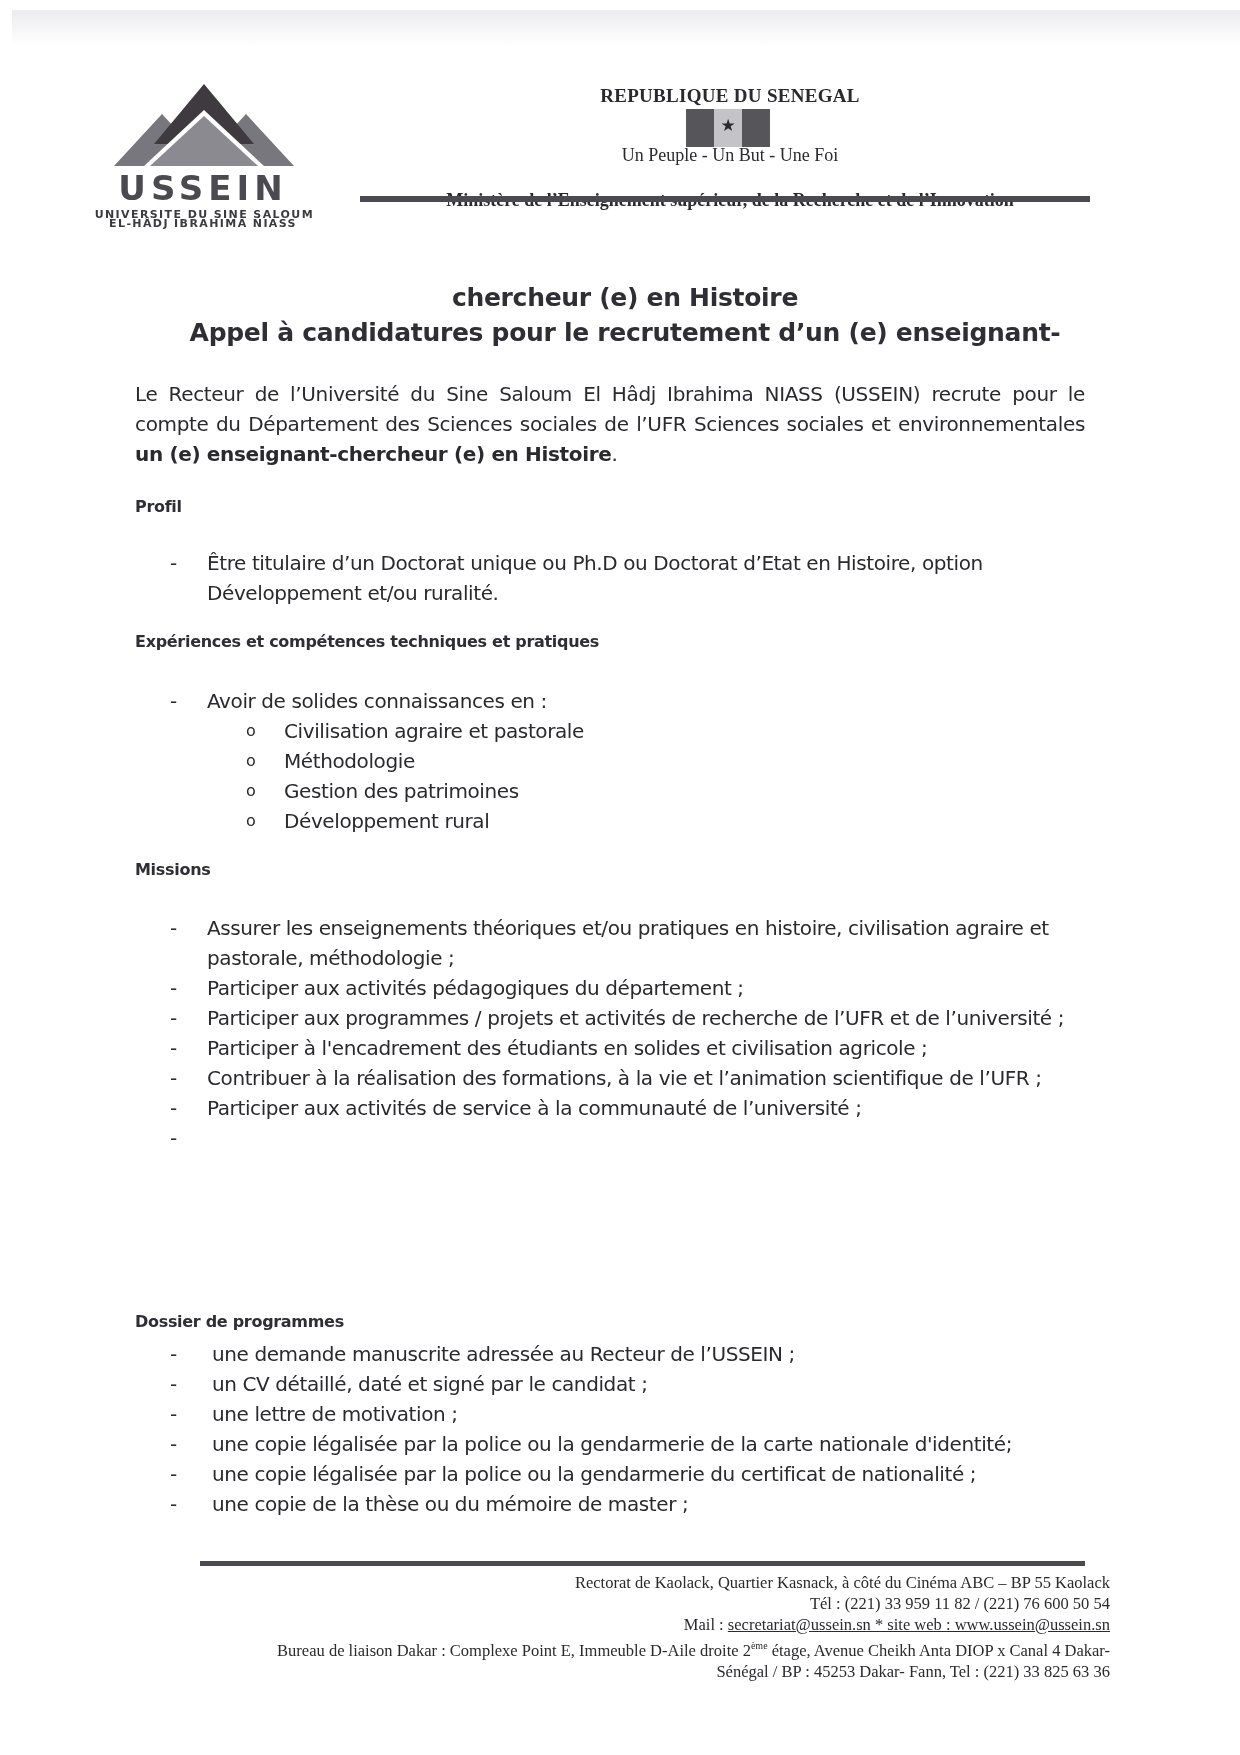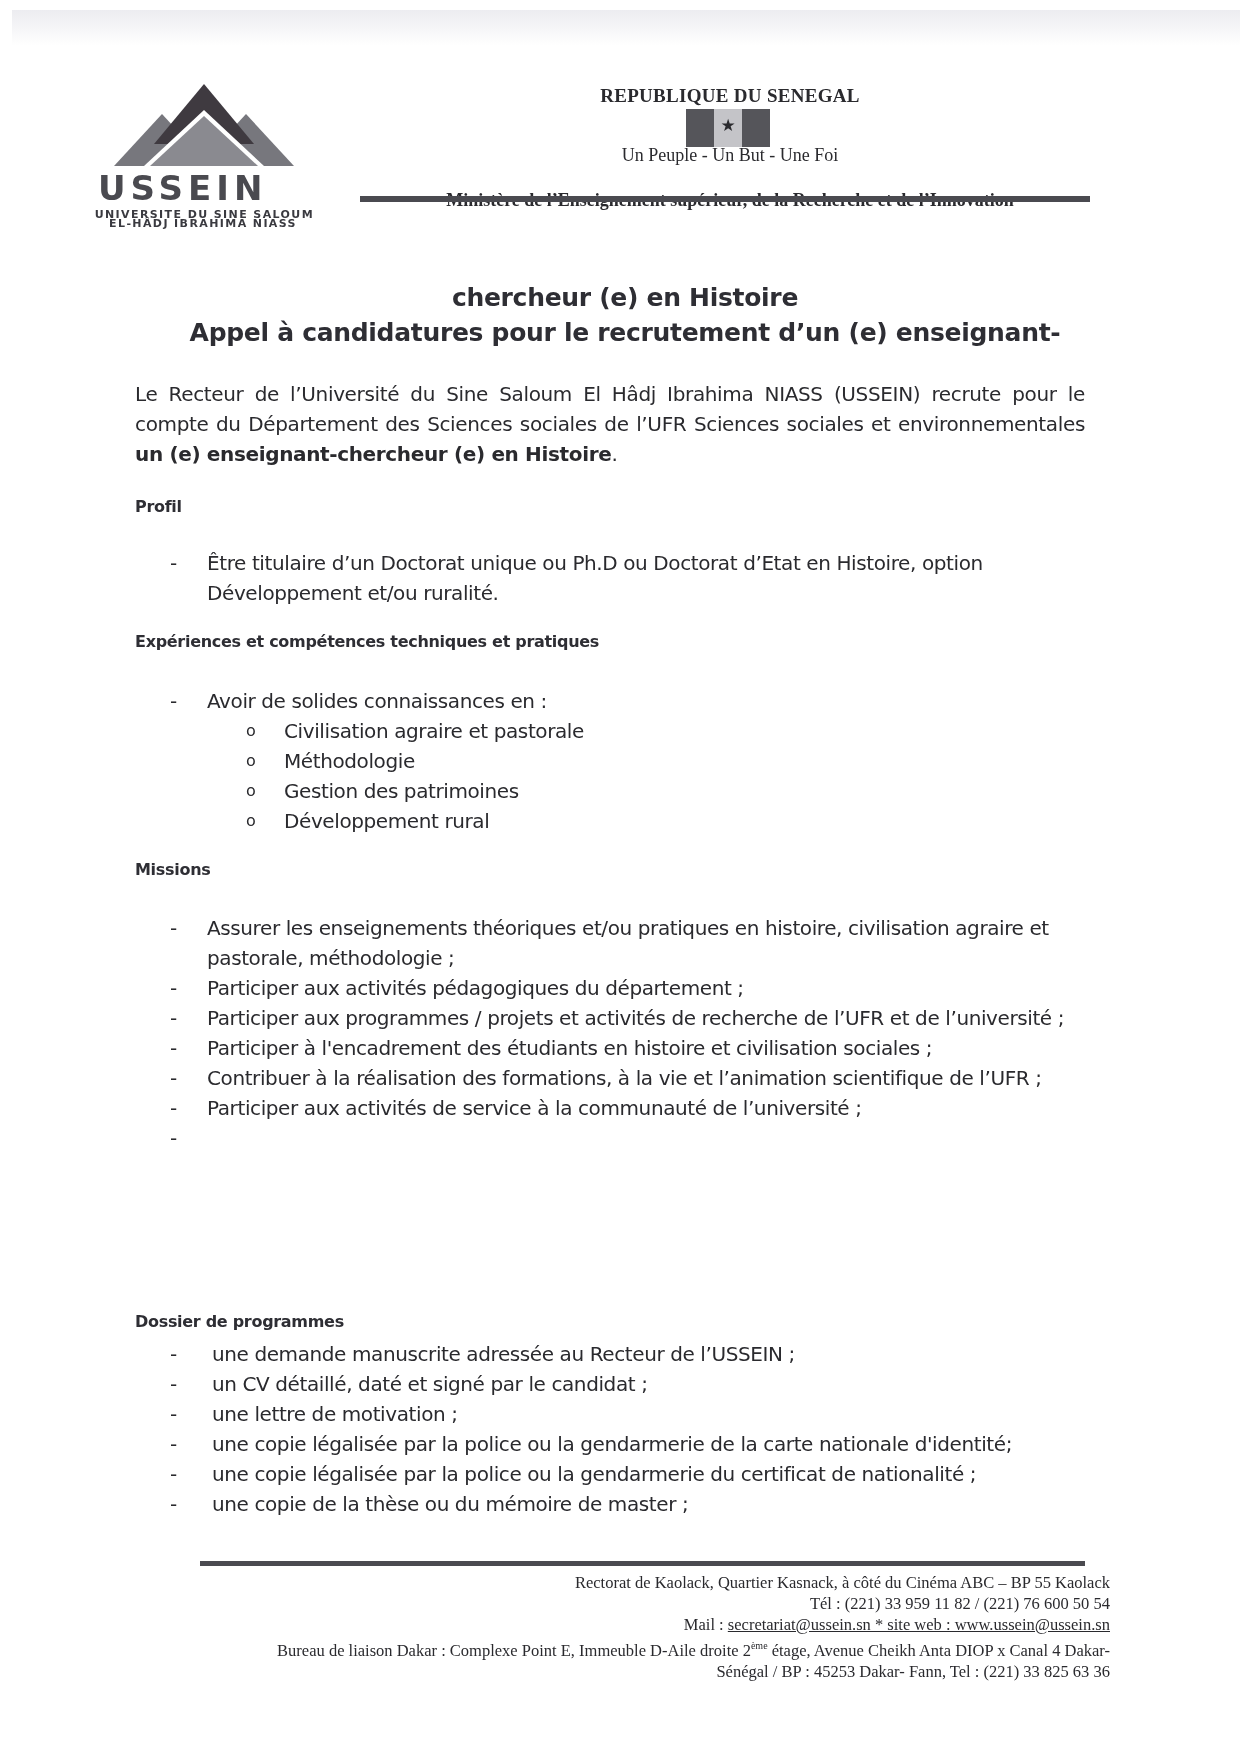--- a/index.html
+++ b/index.html
@@ -10,21 +10,21 @@
   .scan-edge {
     position: absolute; left: 12px; top: 10px; width: 1228px; height: 36px;
     background: linear-gradient(#ececf0, #ffffff);
   }
   .page { position: absolute; left: 0; top: 0; width: 1240px; height: 1755px; }
 
   
   .logo { position: absolute; left: 92px; top: 84px; width: 230px; height: 150px; }
   .logo svg { position: absolute; left: 22px; top: 0; }
   .logo-word {
-    position: absolute; left: 6px; top: 84px; width: 210px; 
+    position: absolute; left: 6px; top: 84px; width: 210px; text-align: center;
     font-family: "DejaVu Sans", sans-serif; font-weight: bold; font-size: 34px;
     letter-spacing: 5px; color: #4a4a50;
   }
   .logo-sub {
     position: absolute; left: 0; width: 222px; text-align: center;
     font-family: "DejaVu Sans", sans-serif; font-weight: bold; font-size: 11px;
     letter-spacing: 1.4px; color: #3a3a40;
   }
   .logo-sub.l1 { top: 124px; text-align: right; }
   .logo-sub.l2 { top: 133px; }
@@ -142,21 +142,21 @@
     <div class="sub"><span class="circ">o</span><span>Méthodologie</span></div>
     <div class="sub"><span class="circ">o</span><span>Gestion des patrimoines</span></div>
     <div class="sub"><span class="circ">o</span><span>Développement rural</span></div>
   </div>
 
   <div class="h" style="top:860px;">Missions</div>
   <div class="list" style="top:913px;">
     <div class="li"><span class="dash">-</span><span>Assurer les enseignements théoriques et/ou pratiques en histoire, civilisation agraire et pastorale, méthodologie ;</span></div>
     <div class="li"><span class="dash">-</span><span>Participer aux activités pédagogiques du département ;</span></div>
     <div class="li"><span class="dash">-</span><span>Participer aux programmes / projets et activités de recherche de l’UFR et de l’université ;</span></div>
-    <div class="li"><span class="dash">-</span><span>Participer à l'encadrement des étudiants en histoire et civilisation sociales ;</span></div>
+    <div class="li"><span class="dash">-</span><span>Participer à l'encadrement des étudiants en solides et civilisation agricole ;</span></div>
     <div class="li"><span class="dash">-</span><span>Contribuer à la réalisation des formations, à la vie et l’animation scientifique de l’UFR ;</span></div>
     <div class="li"><span class="dash">-</span><span>Participer aux activités de service à la communauté de l’université ;</span></div>
     <div class="li" style="width:760px;"><span class="dash">-</span></div>
   </div>
 
 
   <div class="h" style="top:1312px;">Dossier de programmes</div>
   <div class="list" style="top:1339px;">
     <div class="li2"><span class="dash">-</span><span>une demande manuscrite adressée au Recteur de l’USSEIN ;</span></div>
     <div class="li2"><span class="dash">-</span><span>un CV détaillé, daté et signé par le candidat ;</span></div>

